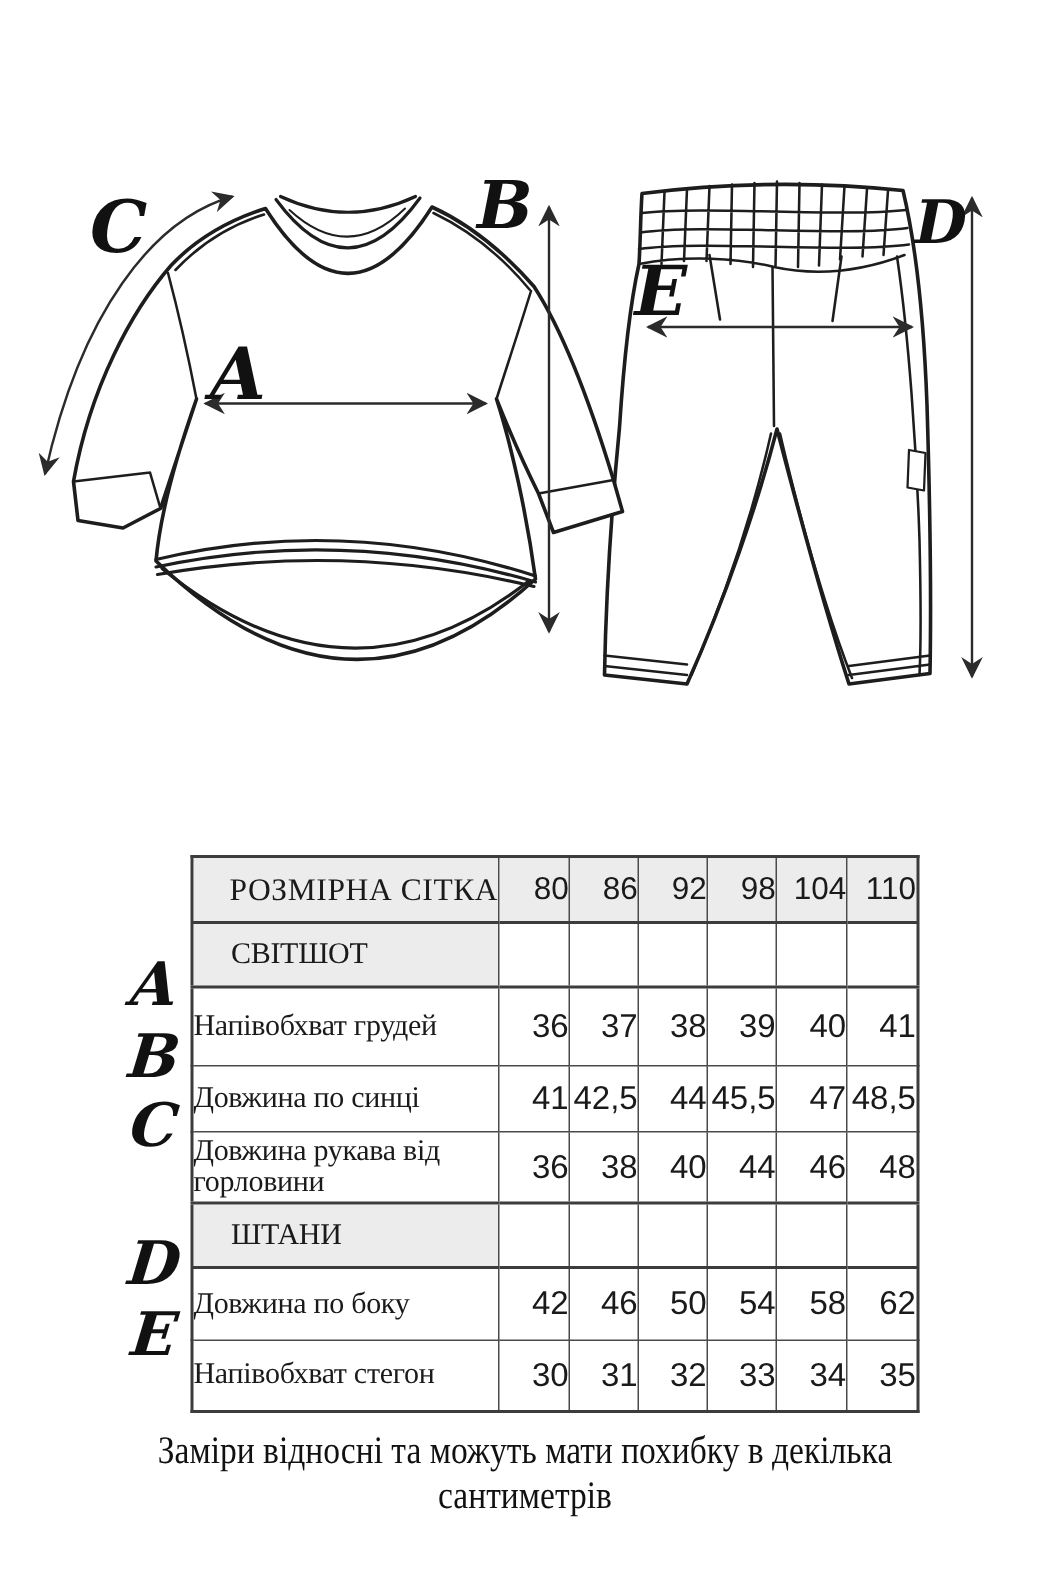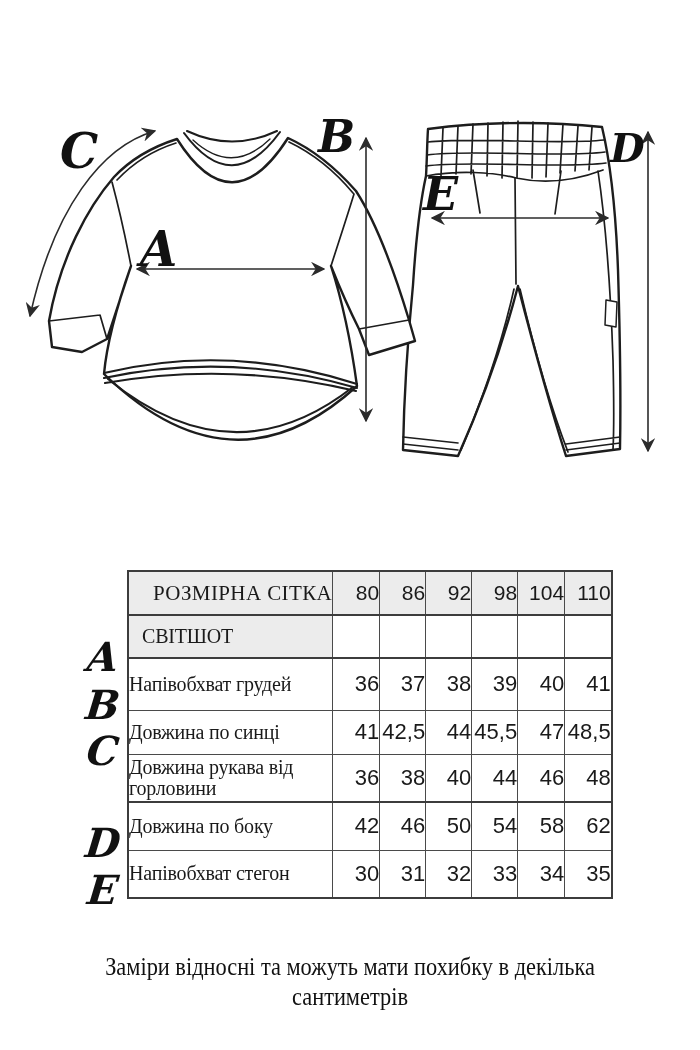--- a/index.html
+++ b/index.html
@@ -15,21 +15,21 @@
              border:2.6px solid #3c3c3c;background:#fff;}
   table.size td{border:1.4px solid #4a4a4a;padding:0;vertical-align:middle;overflow:hidden;}
   tr.thick td{border-top-width:2.6px;border-top-color:#3c3c3c;}
   td.lbl{font-family:"Liberation Serif",serif;font-size:20px;padding-left:5px;
          letter-spacing:-0.2px;white-space:nowrap;line-height:1.05;}
   td.wrap{white-space:normal;}
   td.num{font-family:"Liberation Sans",sans-serif;font-size:22px;text-align:right;}
   tr.hdr td{background:#ececec;}
   tr.hdr td.lbl{font-size:21px;letter-spacing:.4px;padding-left:24px;}
   tr.hdr td.num{font-size:21px;}
-  tr.sec td.lbl{background:#ececec;padding-left:13px;}
+  tr.sec td.lbl{background:#ececec;padding-left:25px;}
   .rowletter{position:absolute;left:82px;width:42px;text-align:center;
              font-family:"DejaVu Serif",serif;font-style:italic;font-weight:bold;
              font-size:40px;line-height:46px;color:#111;transform:skewX(-6deg);}
   .footer{position:absolute;top:952px;left:0;width:700px;text-align:center;
           font-family:"Liberation Serif",serif;font-size:26px;color:#111;
           transform:scaleX(.86);transform-origin:50% 50%;}
 </style>
 </head>
 <body>
 
@@ -168,20 +168,29 @@
       </tr>
       <tr style="height:48px">
         <td class="lbl wrap">Довжина рукава від горловини</td>
         <td class="num">36</td>
         <td class="num">38</td>
         <td class="num">40</td>
         <td class="num">44</td>
         <td class="num">46</td>
         <td class="num">48</td>
       </tr>
+      <tr class="sec thick" style="height:43px">
+        <td class="lbl">ШТАНИ</td>
+        <td></td>
+            <td></td>
+        <td></td>
+            <td></td>
+        <td></td>
+            <td></td>
+      </tr>
       <tr class="thick" style="height:48px">
         <td class="lbl">Довжина по боку</td>
         <td class="num">42</td>
         <td class="num">46</td>
         <td class="num">50</td>
         <td class="num">54</td>
         <td class="num">58</td>
         <td class="num">62</td>
       </tr>
       <tr style="height:48px">

